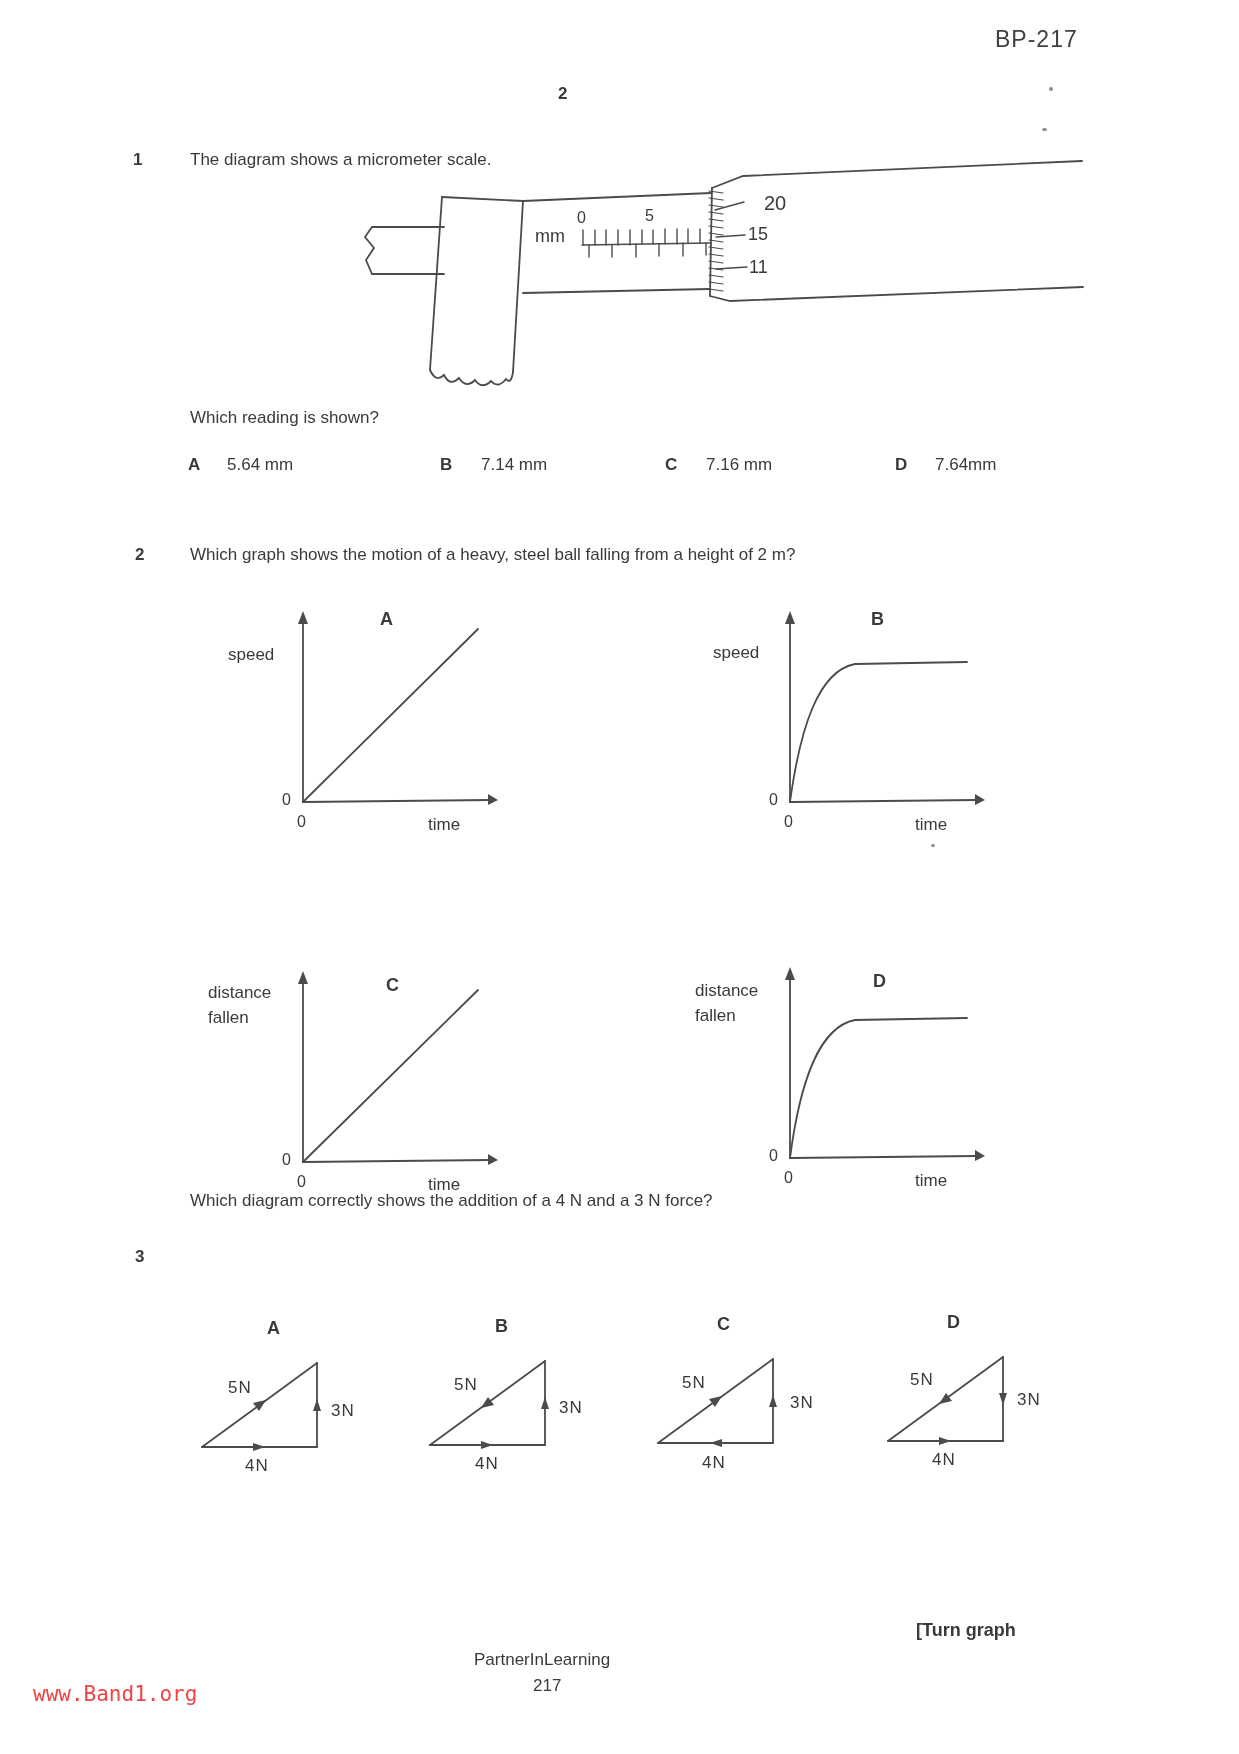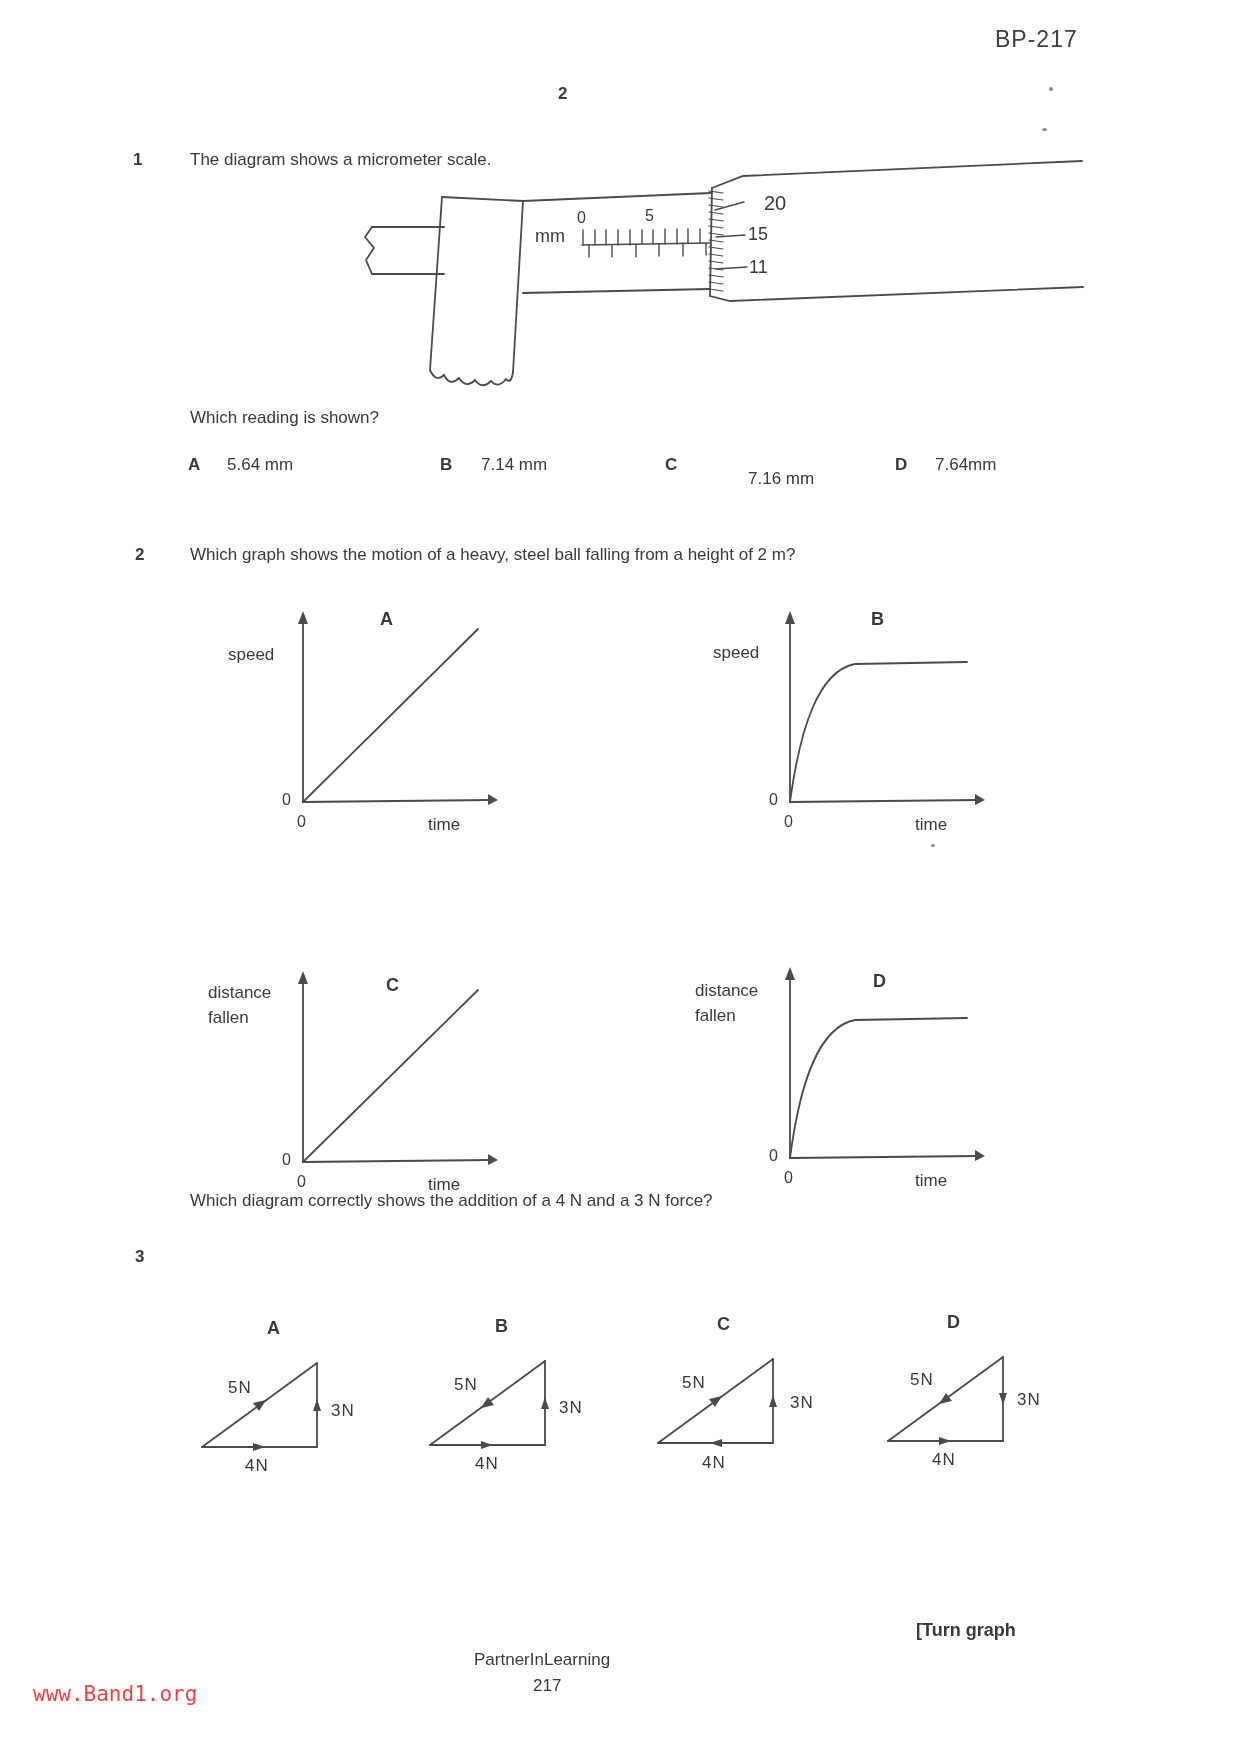--- a/index.html
+++ b/index.html
@@ -106,21 +106,21 @@
   <span class="t" style="left:389px;top:102px;font-size:18px;">11</span>
 </div>
 
 <div class="t qtext" style="left:190px;top:408px;">Which reading is shown?</div>
 
 <div class="t optL" style="left:188px;top:455px;">A</div>
 <div class="t optV" style="left:227px;top:455px;">5.64 mm</div>
 <div class="t optL" style="left:440px;top:455px;">B</div>
 <div class="t optV" style="left:481px;top:455px;">7.14 mm</div>
 <div class="t optL" style="left:665px;top:455px;">C</div>
-<div class="t optV" style="left:748px;top:455px;margin-top:14px;">7.16 mm</div>
+<div class="t optV" style="left:706px;top:455px;">7.16 mm</div>
 <div class="t optL" style="left:895px;top:455px;">D</div>
 <div class="t optV" style="left:935px;top:455px;">7.64mm</div>
 
 <div class="t qnum" style="left:135px;top:545px;">2</div>
 <div class="t qtext" style="left:190px;top:545px;">Which graph shows the motion of a heavy, steel ball falling from a height of 2 m?</div>
 
 <div class="dg" style="left:208px;top:607px;width:290px;height:260px;">
   <svg width="290" height="260" viewBox="0 0 290 260">
     <line x1="95" y1="14" x2="95" y2="195"></line>
       <polygon points="90,17 95,4 100,17"></polygon>

